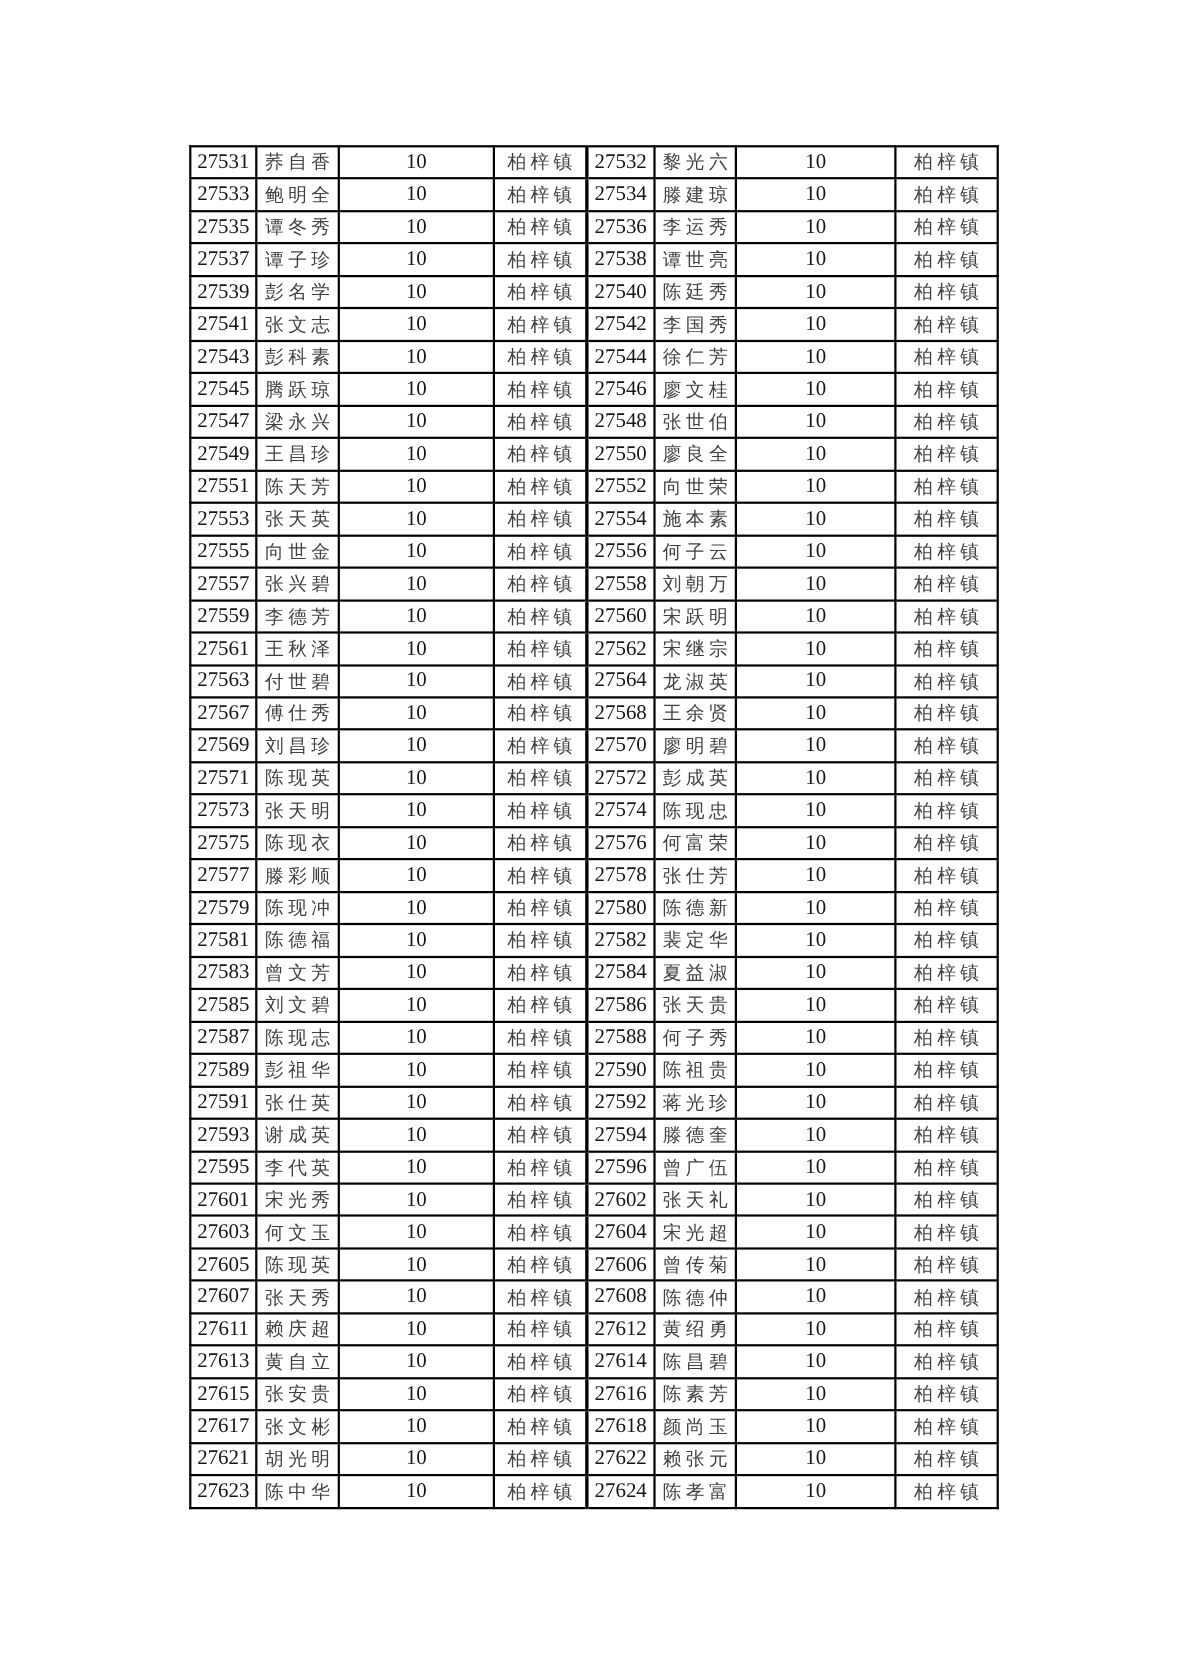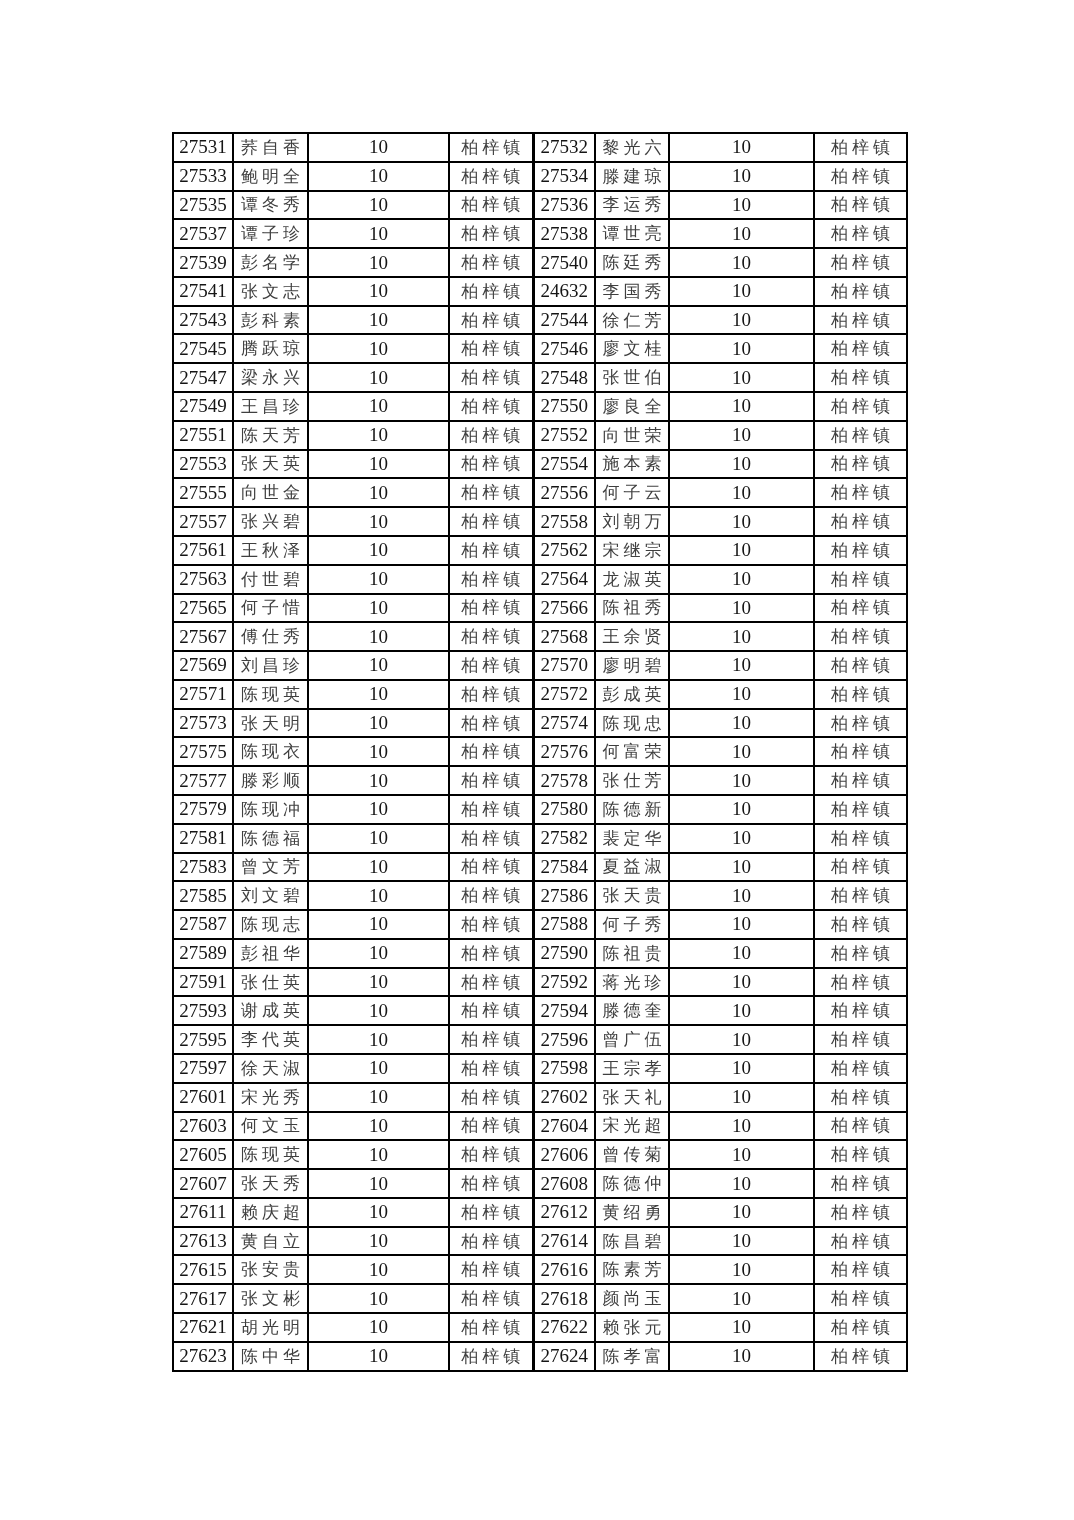--- a/index.html
+++ b/index.html
@@ -112,21 +112,21 @@
     <td class="num mid">27540</td>
     <td class="cjk">陈廷秀</td>
     <td class="num">10</td>
     <td class="cjk">柏梓镇</td>
   </tr>
         <tr>
     <td class="num">27541</td>
     <td class="cjk">张文志</td>
     <td class="num">10</td>
     <td class="cjk">柏梓镇</td>
-    <td class="num mid">24632</td>
+    <td class="num mid">27542</td>
     <td class="cjk">李国秀</td>
     <td class="num">10</td>
     <td class="cjk">柏梓镇</td>
   </tr>
         <tr>
     <td class="num">27543</td>
     <td class="cjk">彭科素</td>
     <td class="num">10</td>
     <td class="cjk">柏梓镇</td>
     <td class="num mid">27544</td>
@@ -198,50 +198,50 @@
     <td class="num">27557</td>
     <td class="cjk">张兴碧</td>
     <td class="num">10</td>
     <td class="cjk">柏梓镇</td>
     <td class="num mid">27558</td>
     <td class="cjk">刘朝万</td>
     <td class="num">10</td>
     <td class="cjk">柏梓镇</td>
   </tr>
         <tr>
+    <td class="num">27559</td>
+    <td class="cjk">李德芳</td>
+    <td class="num">10</td>
+    <td class="cjk">柏梓镇</td>
+    <td class="num mid">27560</td>
+    <td class="cjk">宋跃明</td>
+    <td class="num">10</td>
+    <td class="cjk">柏梓镇</td>
+  </tr>
+        <tr>
     <td class="num">27561</td>
     <td class="cjk">王秋泽</td>
     <td class="num">10</td>
     <td class="cjk">柏梓镇</td>
     <td class="num mid">27562</td>
     <td class="cjk">宋继宗</td>
     <td class="num">10</td>
     <td class="cjk">柏梓镇</td>
   </tr>
         <tr>
     <td class="num">27563</td>
     <td class="cjk">付世碧</td>
     <td class="num">10</td>
     <td class="cjk">柏梓镇</td>
     <td class="num mid">27564</td>
     <td class="cjk">龙淑英</td>
     <td class="num">10</td>
     <td class="cjk">柏梓镇</td>
   </tr>
         <tr>
-    <td class="num">27565</td>
-    <td class="cjk">何子惜</td>
-    <td class="num">10</td>
-    <td class="cjk">柏梓镇</td>
-    <td class="num mid">27566</td>
-    <td class="cjk">陈祖秀</td>
-    <td class="num">10</td>
-    <td class="cjk">柏梓镇</td>
-  </tr>
-        <tr>
     <td class="num">27567</td>
     <td class="cjk">傅仕秀</td>
     <td class="num">10</td>
     <td class="cjk">柏梓镇</td>
     <td class="num mid">27568</td>
     <td class="cjk">王余贤</td>
     <td class="num">10</td>
     <td class="cjk">柏梓镇</td>
   </tr>
         <tr>
@@ -374,30 +374,20 @@
     <td class="num">10</td>
     <td class="cjk">柏梓镇</td>
   </tr>
         <tr>
     <td class="num">27595</td>
     <td class="cjk">李代英</td>
     <td class="num">10</td>
     <td class="cjk">柏梓镇</td>
     <td class="num mid">27596</td>
     <td class="cjk">曾广伍</td>
-    <td class="num">10</td>
-    <td class="cjk">柏梓镇</td>
-  </tr>
-        <tr>
-    <td class="num">27597</td>
-    <td class="cjk">徐天淑</td>
-    <td class="num">10</td>
-    <td class="cjk">柏梓镇</td>
-    <td class="num mid">27598</td>
-    <td class="cjk">王宗孝</td>
     <td class="num">10</td>
     <td class="cjk">柏梓镇</td>
   </tr>
         <tr>
     <td class="num">27601</td>
     <td class="cjk">宋光秀</td>
     <td class="num">10</td>
     <td class="cjk">柏梓镇</td>
     <td class="num mid">27602</td>
     <td class="cjk">张天礼</td>

